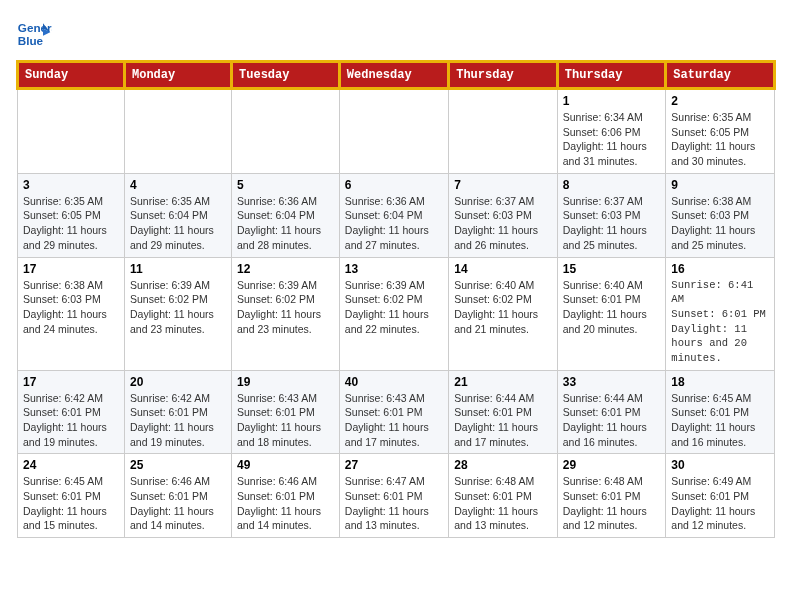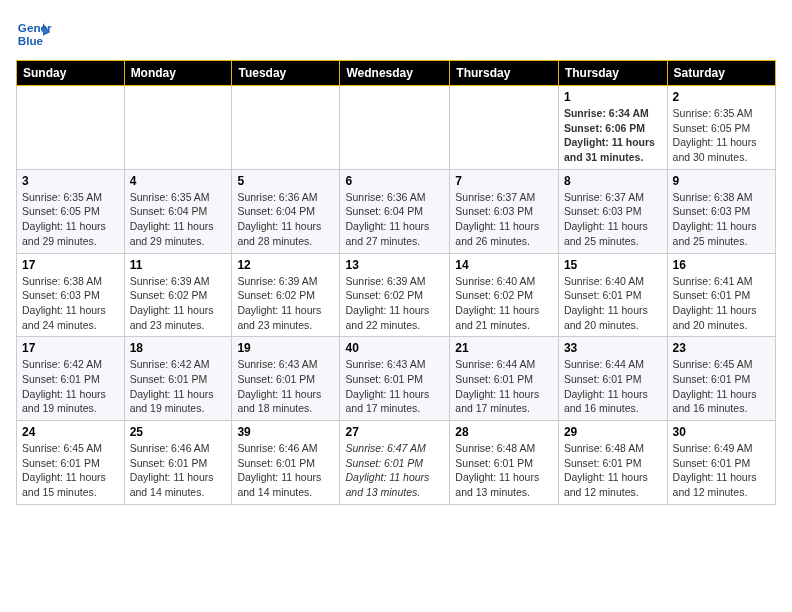--- a/index.html
+++ b/index.html
@@ -36,27 +36,28 @@
     .location {
       font-size: 15px;
       color: #444;
     }
     table {
       width: 100%;
       border-collapse: collapse;
       font-size: 11px;
     }
     thead th {
-      background: #000000;
+      background: #b91c1c;
       color: #fff;
       padding: 5px 6px;
       text-align: left;
       font-size: 12px;
       font-weight: bold;
-      border: 1px solid #eab308;
+      border: 3px solid #eab308;
+      font-family: Liberation Mono, monospace;
     }
     tbody td {
       border: 1px solid #ccc;
       vertical-align: top;
       padding: 4px 5px;
       width: 113px;
       min-height: 80px;
       height: 80px;
       background: #fff;
     }
@@ -113,21 +114,21 @@
   </thead>
   <tbody id="calendar-body">
   <tr>
         <td class="empty-cell"></td>
         <td class="empty-cell"></td>
         <td class="empty-cell"></td>
         <td class="empty-cell"></td>
         <td class="empty-cell"></td>
         <td>
           <div class="day-num">1</div>
-          <div class="day-info" style="white-space: pre-line; font-weight: bold;">Sunrise: 6:34 AM
+          <div class="day-info" style="white-space: pre-line;">Sunrise: 6:34 AM
 Sunset: 6:06 PM
 Daylight: 11 hours and 31 minutes.</div>
         </td>
         <td>
           <div class="day-num">2</div>
           <div class="day-info" style="white-space: pre-line;">Sunrise: 6:35 AM
 Sunset: 6:05 PM
 Daylight: 11 hours and 30 minutes.</div>
         </td>
       </tr>
@@ -207,34 +208,34 @@
 Daylight: 11 hours and 21 minutes.</div>
         </td>
         <td>
           <div class="day-num">15</div>
           <div class="day-info" style="white-space: pre-line;">Sunrise: 6:40 AM
 Sunset: 6:01 PM
 Daylight: 11 hours and 20 minutes.</div>
         </td>
         <td>
           <div class="day-num">16</div>
-          <div class="day-info" style="white-space: pre-line;">Sunrise: 6:41 AM
+          <div class="day-info" style="white-space: pre-line; font-family: Liberation Mono, monospace;">Sunrise: 6:41 AM
 Sunset: 6:01 PM
 Daylight: 11 hours and 20 minutes.</div>
         </td>
       </tr>
       <tr>
         <td>
           <div class="day-num">17</div>
           <div class="day-info" style="white-space: pre-line;">Sunrise: 6:42 AM
 Sunset: 6:01 PM
 Daylight: 11 hours and 19 minutes.</div>
         </td>
         <td>
-          <div class="day-num">18</div>
+          <div class="day-num">20</div>
           <div class="day-info" style="white-space: pre-line;">Sunrise: 6:42 AM
 Sunset: 6:01 PM
 Daylight: 11 hours and 19 minutes.</div>
         </td>
         <td>
           <div class="day-num">19</div>
           <div class="day-info" style="white-space: pre-line;">Sunrise: 6:43 AM
 Sunset: 6:01 PM
 Daylight: 11 hours and 18 minutes.</div>
         </td>
@@ -250,48 +251,48 @@
 Sunset: 6:01 PM
 Daylight: 11 hours and 17 minutes.</div>
         </td>
         <td>
           <div class="day-num">33</div>
           <div class="day-info" style="white-space: pre-line;">Sunrise: 6:44 AM
 Sunset: 6:01 PM
 Daylight: 11 hours and 16 minutes.</div>
         </td>
         <td>
-          <div class="day-num">23</div>
+          <div class="day-num">18</div>
           <div class="day-info" style="white-space: pre-line;">Sunrise: 6:45 AM
 Sunset: 6:01 PM
 Daylight: 11 hours and 16 minutes.</div>
         </td>
       </tr>
       <tr>
         <td>
           <div class="day-num">24</div>
           <div class="day-info" style="white-space: pre-line;">Sunrise: 6:45 AM
 Sunset: 6:01 PM
 Daylight: 11 hours and 15 minutes.</div>
         </td>
         <td>
           <div class="day-num">25</div>
           <div class="day-info" style="white-space: pre-line;">Sunrise: 6:46 AM
 Sunset: 6:01 PM
 Daylight: 11 hours and 14 minutes.</div>
         </td>
         <td>
-          <div class="day-num">39</div>
+          <div class="day-num">49</div>
           <div class="day-info" style="white-space: pre-line;">Sunrise: 6:46 AM
 Sunset: 6:01 PM
 Daylight: 11 hours and 14 minutes.</div>
         </td>
         <td>
           <div class="day-num">27</div>
-          <div class="day-info" style="white-space: pre-line; font-style: italic;">Sunrise: 6:47 AM
+          <div class="day-info" style="white-space: pre-line;">Sunrise: 6:47 AM
 Sunset: 6:01 PM
 Daylight: 11 hours and 13 minutes.</div>
         </td>
         <td>
           <div class="day-num">28</div>
           <div class="day-info" style="white-space: pre-line;">Sunrise: 6:48 AM
 Sunset: 6:01 PM
 Daylight: 11 hours and 13 minutes.</div>
         </td>
         <td>

